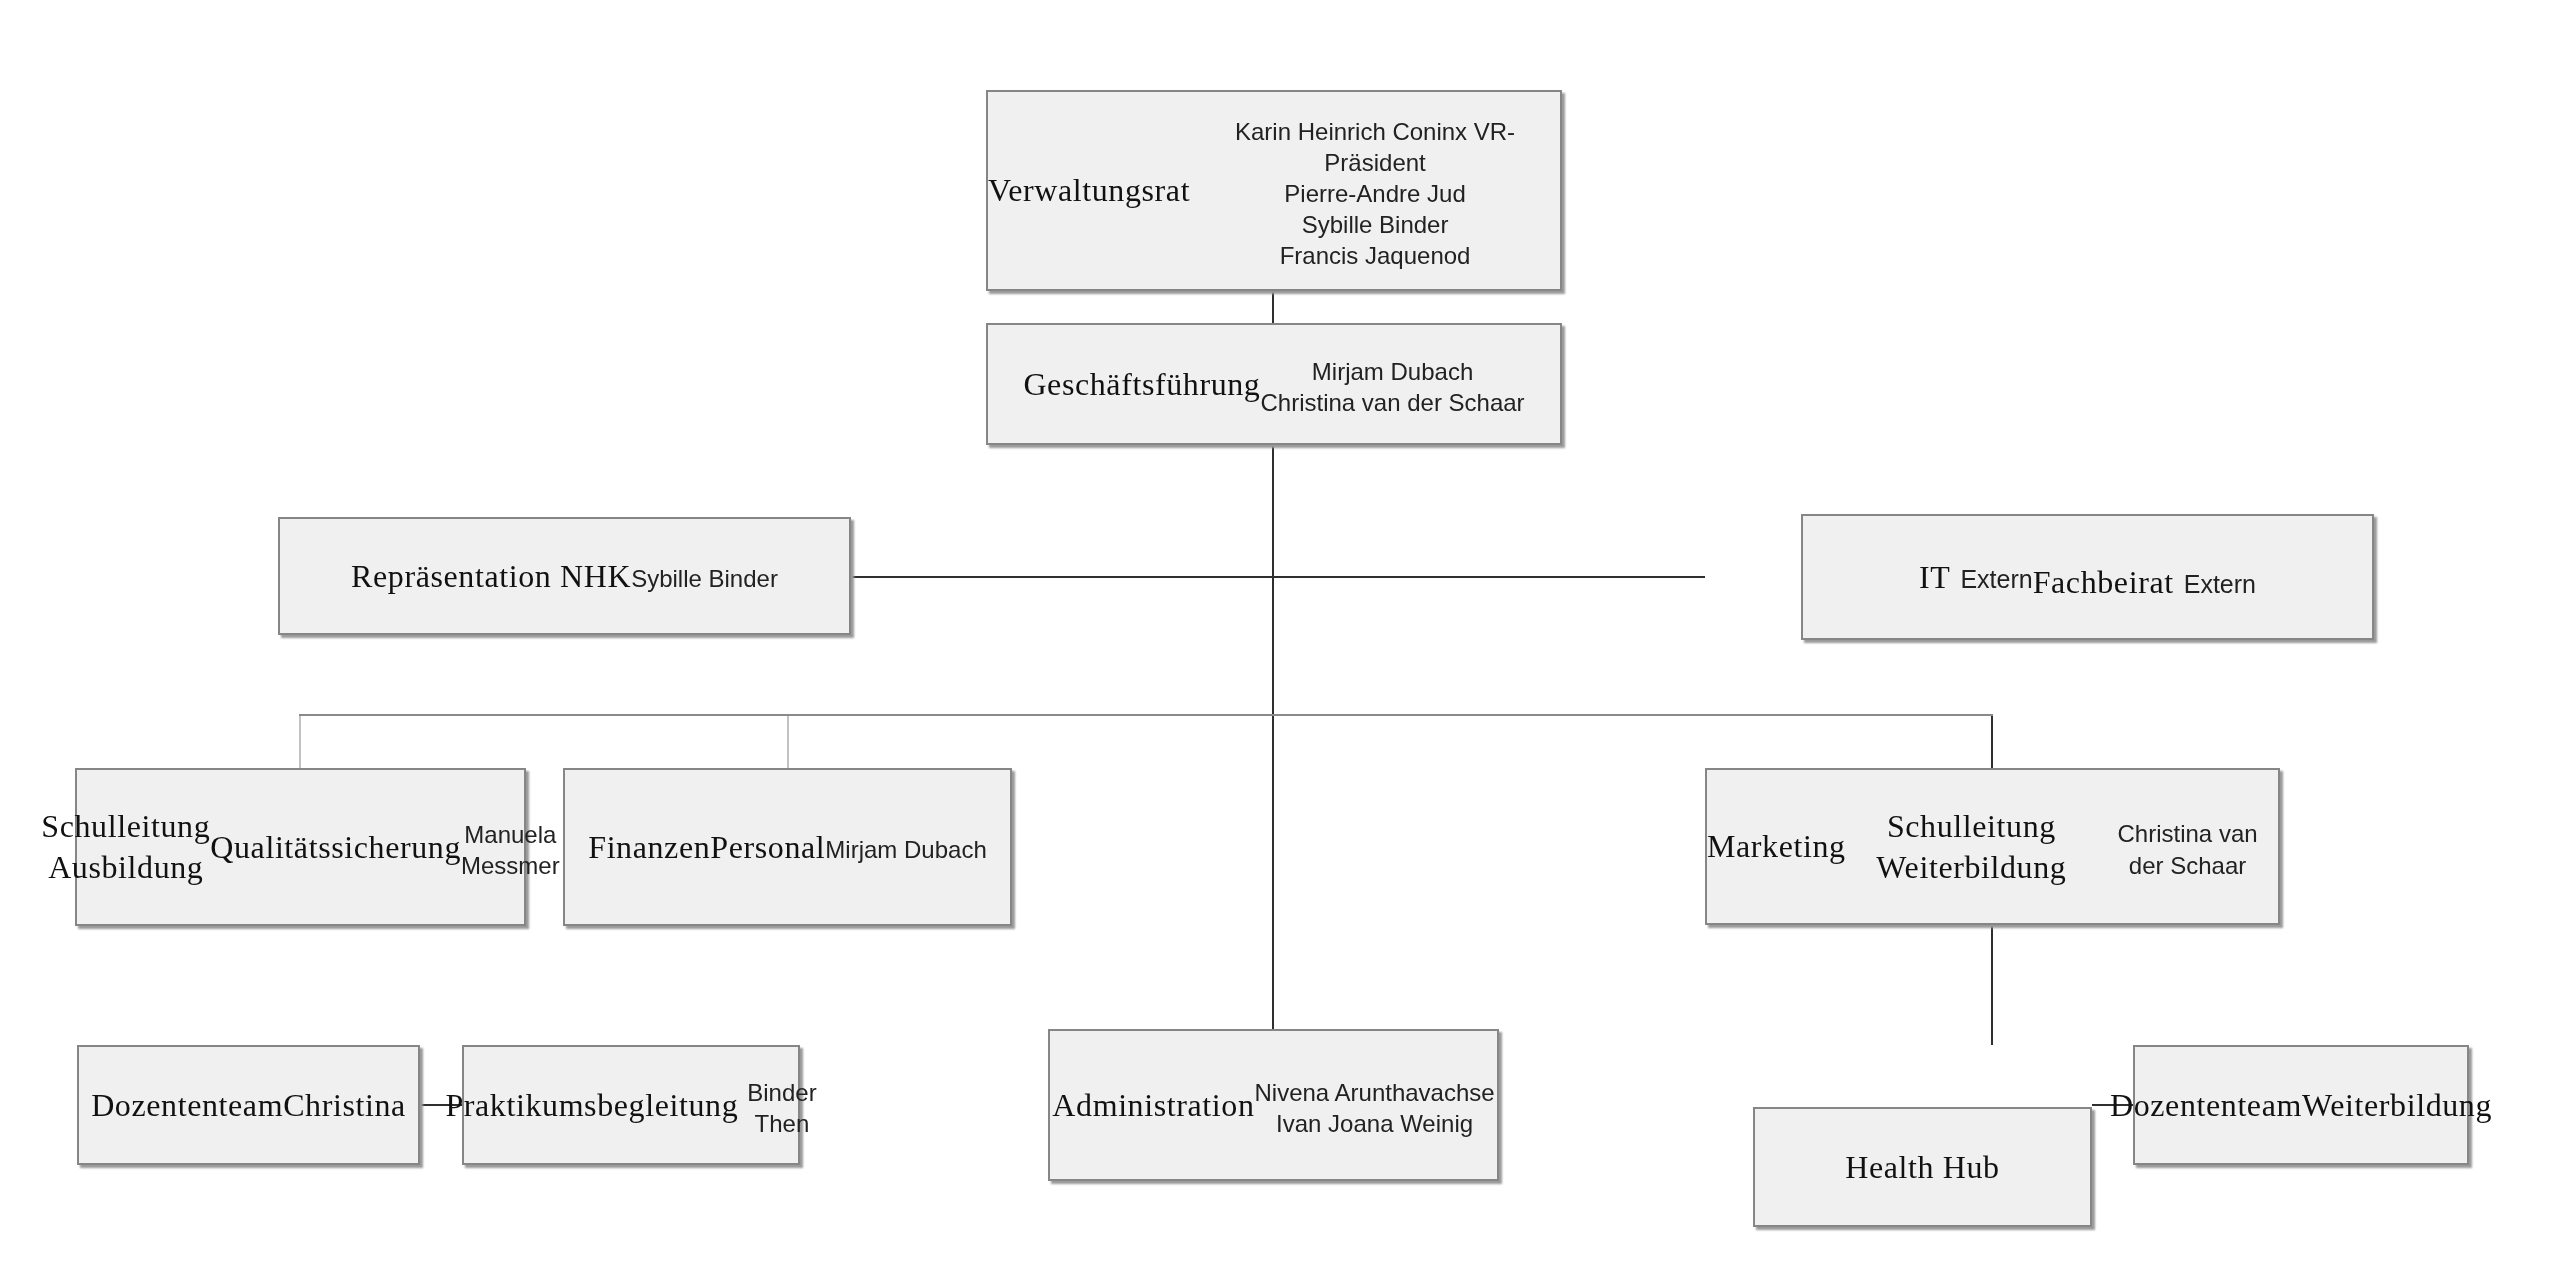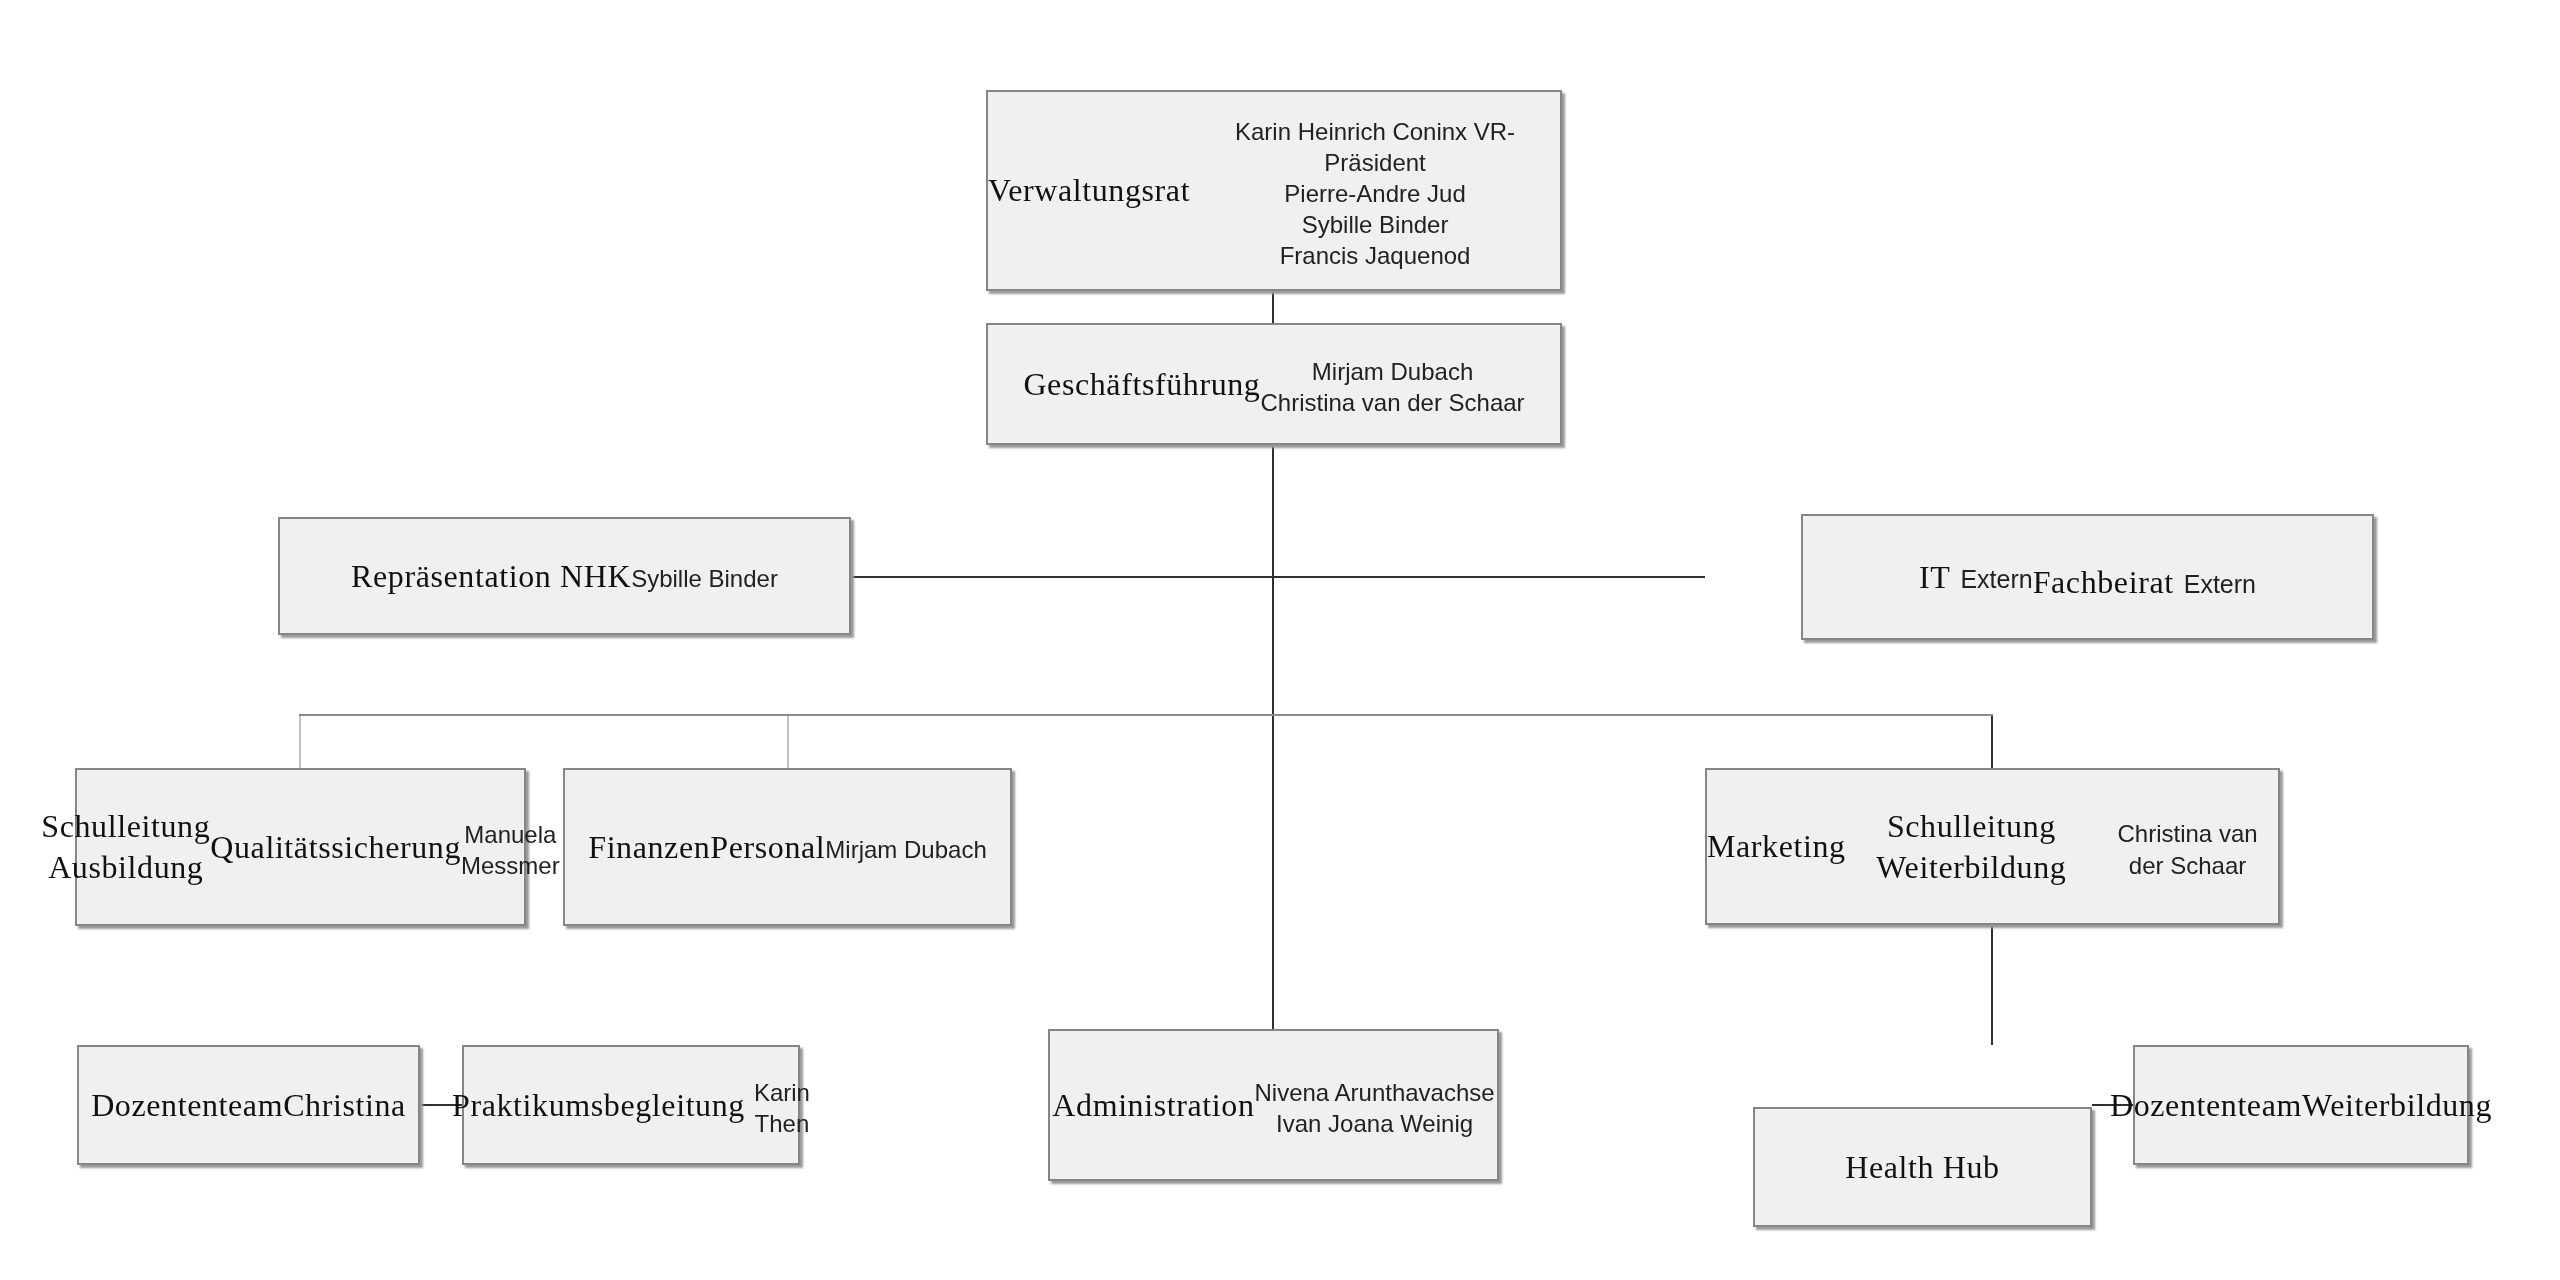--- a/index.html
+++ b/index.html
@@ -142,21 +142,21 @@
   </div>
 
   <div class="node" style="left:77px; top:1045px; width:343px; height:120px;">
     <div class="title">Dozententeam</div>
     <div class="title">Christina</div>
   </div>
 
   <div class="node" style="left:462px; top:1045px; width:338px; height:120px;gap:9px;">
     <div class="title">Praktikumsbegleitung</div>
     <div class="members">
-      <div class="member">Karin Then</div>
+      <div class="member">Binder Then</div>
     </div>
   </div>
 
   <div class="node" style="left:1048px; top:1029px; width:451px; height:152px;">
     <div class="title">Administration</div>
     <div class="members">
       <div class="member">Nivena Arunthavachse</div>
       <div class="member">Ivan Joana Weinig</div>
     </div>
   </div>

